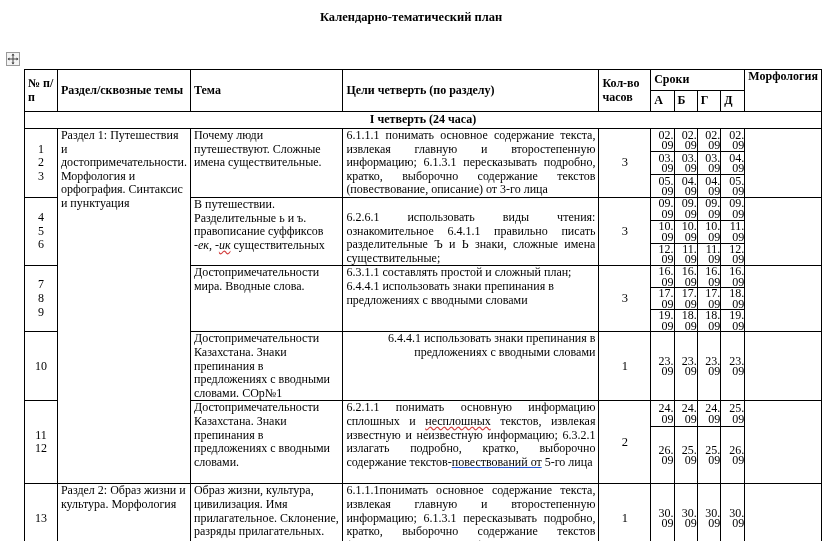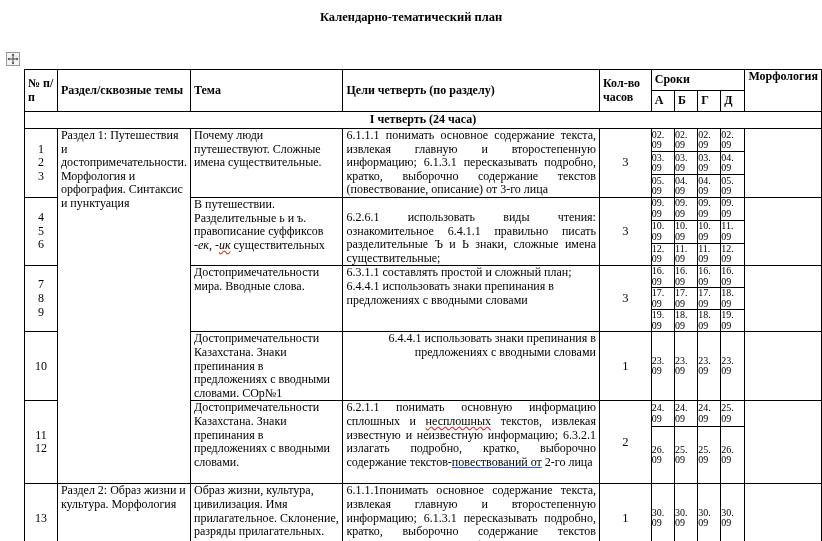--- a/index.html
+++ b/index.html
@@ -13,21 +13,21 @@
                  border: 1px solid #9a9a9a; background: #f4f4f4; box-sizing: border-box; }
   .move-handle svg { display: block; }
   table.plan { position: absolute; left: 24px; top: 69px; border-collapse: collapse;
                table-layout: fixed; font-size: 12px; line-height: 13.6px; }
   table.plan td, table.plan th { border: 1px solid #000; padding: 0 3px; vertical-align: top; }
   table.plan th { font-weight: bold; text-align: left; vertical-align: middle; }
   .num { text-align: center; vertical-align: middle !important; }
   .hours { text-align: center; vertical-align: middle !important; font-size: 12.5px; }
   .quarter { font-weight: bold; text-align: center; padding: 1px 0 !important; }
   .goals { text-align: justify; }
-  td.date { padding: 0 !important; text-align: left; font-size: 10px; line-height: 10.5px;
+  td.date { padding: 0 !important; text-align: right; font-size: 12px; line-height: 10.5px;
             vertical-align: middle !important; }
   .it { font-style: italic; }
   .squig { text-decoration: underline wavy #d23c3c; }
   .blu { text-decoration: underline #2a5bd7; }
   .bold { font-weight: normal; }
 </style>
 </head>
 <body>
 
 <div class="title-block">
@@ -155,21 +155,21 @@
     <td class="date">23.<br>09</td>
     <td class="date">23.<br>09</td>
     <td class="date">23.<br>09</td>
     <td class="date">23.<br>09</td>
     <td></td>
   </tr>
 
   <tr style="height:26px">
     <td rowspan="2" class="num">11<br>12</td>
     <td rowspan="2">Достопримечательности Казахстана. Знаки препинания в предложениях с вводными словами.</td>
-    <td rowspan="2" class="goals"><span>6.2.1.1 понимать основную информацию сплошных и </span><span class="squig">несплошных</span><span> текстов, извлекая известную и неизвестную информацию; 6.3.2.1 излагать подробно, кратко, выборочно содержание текстов-</span><span class="blu">повествований от</span><span> 2-го лица</span></td>
+    <td rowspan="2" class="goals"><span>6.2.1.1 понимать основную информацию сплошных и </span><span class="squig">несплошных</span><span> текстов, извлекая известную и неизвестную информацию; 6.3.2.1 излагать подробно, кратко, выборочно содержание текстов-</span><span class="blu">повествований от</span><span> 5-го лица</span></td>
     <td rowspan="2" class="hours">2</td>
     <td class="date">24.<br>09</td>
     <td class="date">24.<br>09</td>
     <td class="date">24.<br>09</td>
     <td class="date">25.<br>09</td>
     <td rowspan="2"></td>
   </tr>
   <tr style="height:57px">
     <td class="date">26.<br>09</td>
     <td class="date">25.<br>09</td>

